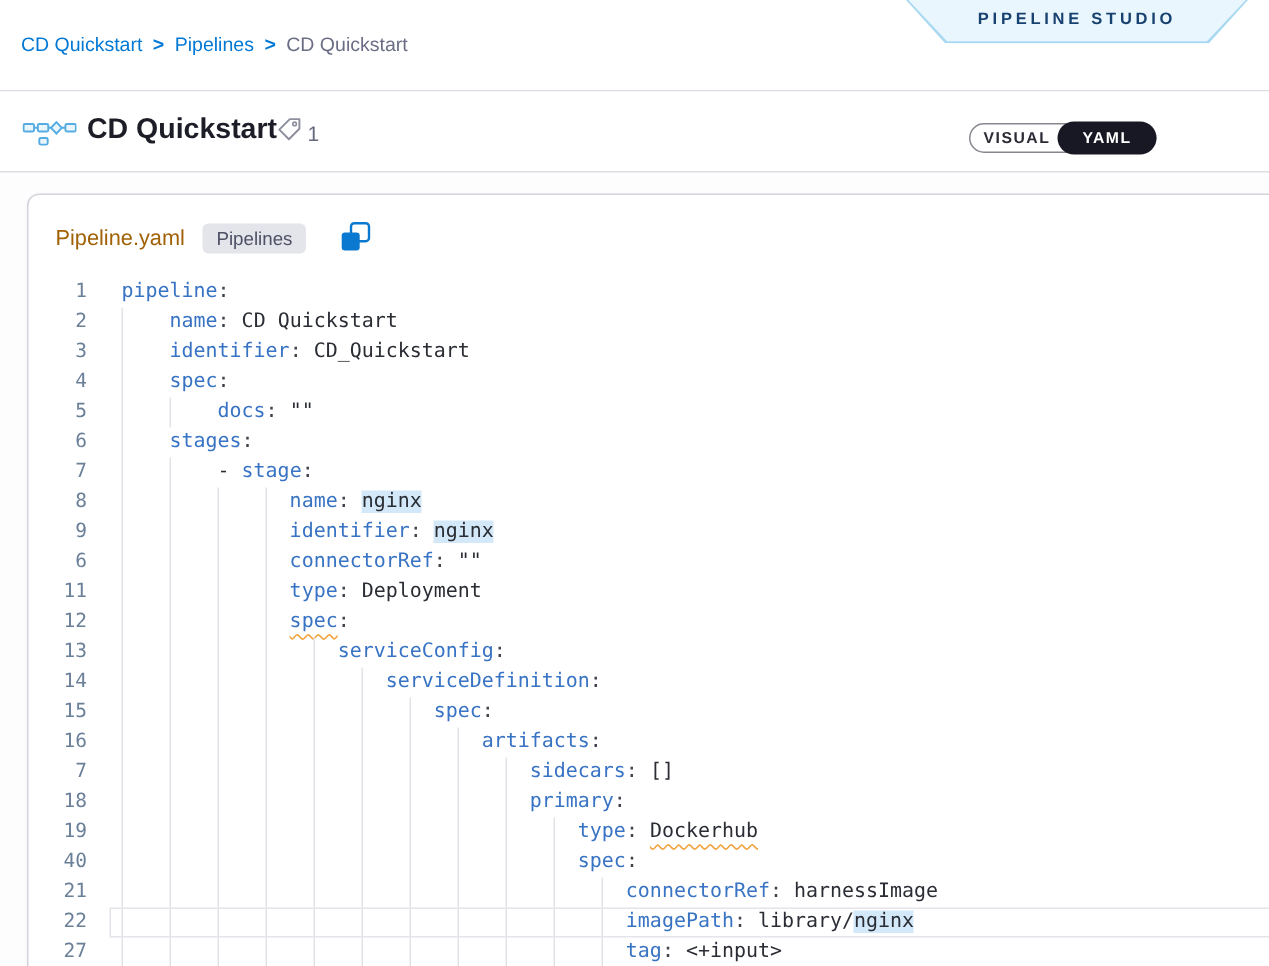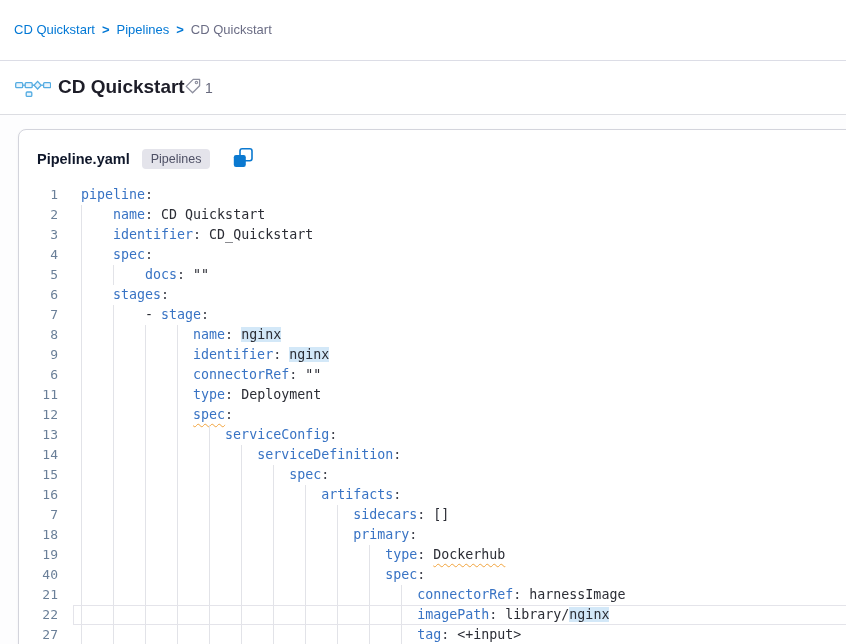--- a/index.html
+++ b/index.html
@@ -42,21 +42,21 @@
                  letter-spacing:1px; color:#2b2b35; }
   .toggle-yaml { position:absolute; right:-1px; top:-2px; width:66px; height:22px;
                  background:#181824; border-radius:11px; text-align:center; line-height:22px;
                  font-size:10.5px; font-weight:700; letter-spacing:1px; color:#ffffff; }
 
   
   .card { position:absolute; left:18px; top:129px; right:-12px; bottom:-12px;
           background:#ffffff; border:1px solid #d3d4dc; border-top-left-radius:8px;
           box-shadow:0 1px 3px rgba(30,30,50,0.05); }
   .card-header { display:flex; align-items:center; height:46px; padding:12px 0 0 18px; }
-  .yaml-filename { font-size:14.5px; font-weight:700; color:#0f172a; }
+  .yaml-filename { font-size:14.5px; font-weight:400; color:#a16207; }
   .context-badge { margin-left:12px; background:#e4e4eb; color:#4e5065; font-size:12.5px;
                    padding:3px 9px; border-radius:4px; }
   .copy-btn { margin-left:22px; background:none; border:none; cursor:pointer; padding:0;
               display:flex; align-items:center; }
 
   
   .code-area { padding-top:9px; }
   .code-row { display:flex; height:20px; font-family:"DejaVu Sans Mono","Liberation Mono",monospace; }
   .gutter-num { width:44px; padding-right:5px; text-align:right; font-size:13px;
                 line-height:20px; color:#6a7f98; flex:none; user-select:none; }
@@ -76,20 +76,23 @@
 </style>
 </head>
 <body>
 
 <div class="page">
 
   <div class="crumbbar">
     <div class="crumbs" id="crumbs"><span class="crumb-link">CD Quickstart</span><span class="crumb-sep">&gt;</span><span class="crumb-link">Pipelines</span><span class="crumb-sep">&gt;</span><span class="crumb-current">CD Quickstart</span></div>
   </div>
 
+  <div class="studio-badge">
+    <div class="studio-badge-inner">PIPELINE STUDIO</div>
+  </div>
 
   <div class="titlebar">
     <span class="pipe-icon">
       <svg width="36" height="24" viewBox="0 0 36 24" fill="none">
         <rect x="0.7" y="6.7" width="7" height="5" rx="1" stroke="#54ace2" stroke-width="1.3" fill="#eaf5fc"></rect>
         <line x1="7.9" y1="9.2" x2="10" y2="9.2" stroke="#54ace2" stroke-width="1.3"></line>
         <rect x="10.2" y="6.7" width="7" height="5" rx="1" stroke="#54ace2" stroke-width="1.3" fill="#eaf5fc"></rect>
         <line x1="17.4" y1="9.2" x2="19.2" y2="9.2" stroke="#54ace2" stroke-width="1.3"></line>
         <path d="M22.6 5.4 L26.2 9.2 L22.6 13 L19 9.2 Z" stroke="#54ace2" stroke-width="1.3" fill="#eaf5fc"></path>
         <line x1="26.4" y1="9.2" x2="28.4" y2="9.2" stroke="#54ace2" stroke-width="1.3"></line>
@@ -100,20 +103,24 @@
     <div class="page-title">CD Quickstart</div>
     <div class="tag-group">
       <span>
         <svg width="18" height="18" viewBox="0 0 18 18" fill="none">
           <path d="M2.2 9.4 L9.2 2.4 L15.6 2.4 L15.6 8.8 L8.6 15.8 Z" stroke="#8d8f9e" stroke-width="1.3" fill="#ffffff" stroke-linejoin="round"></path>
           <circle cx="12.4" cy="5.6" r="1.2" stroke="#8d8f9e" stroke-width="1.1" fill="none"></circle>
         </svg>
       </span>
       <span class="tag-count">1</span>
     </div>
+    <div class="view-toggle">
+      <span class="toggle-visual">VISUAL</span>
+      <span class="toggle-yaml">YAML</span>
+    </div>
   </div>
 
   <div class="card">
     <div class="card-header">
       <span class="yaml-filename">Pipeline.yaml</span>
       <span class="context-badge">Pipelines</span>
       <button class="copy-btn">
         <span>
           <svg width="22" height="22" viewBox="0 0 22 22" fill="none">
             <rect x="8" y="1.8" width="12" height="12" rx="2.2" stroke="#0b79d0" stroke-width="1.6" fill="#ffffff"></rect>

